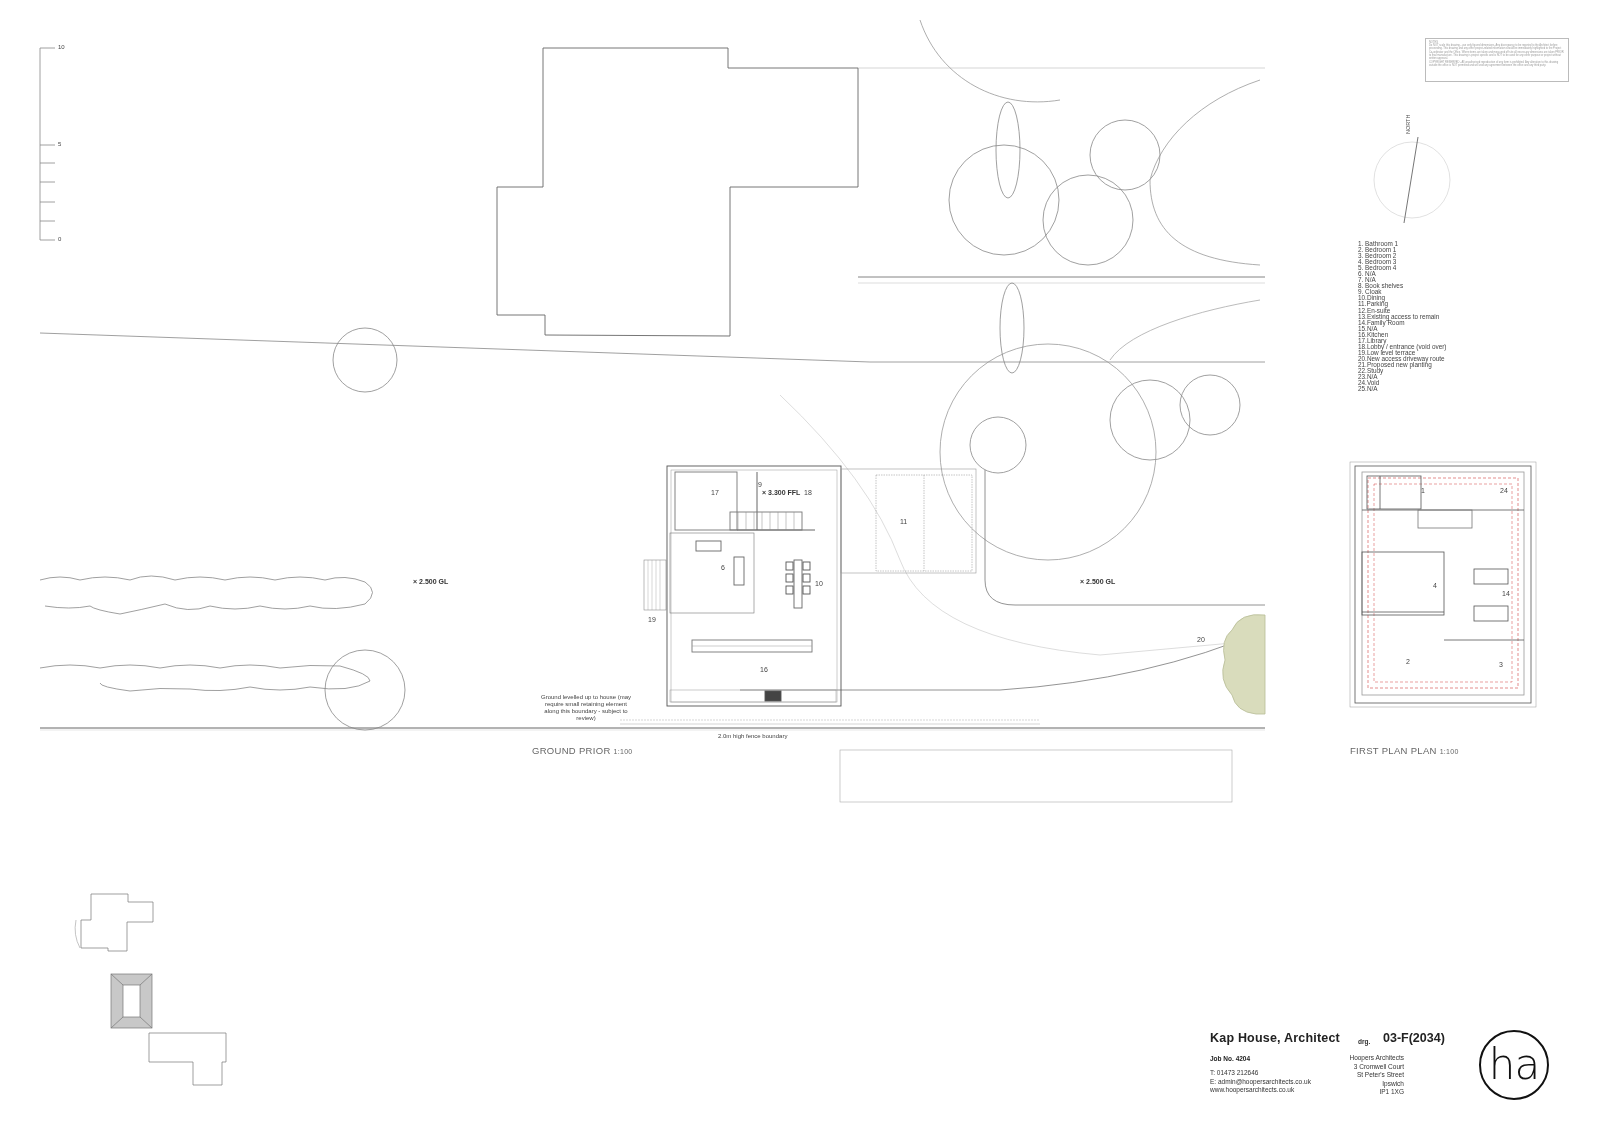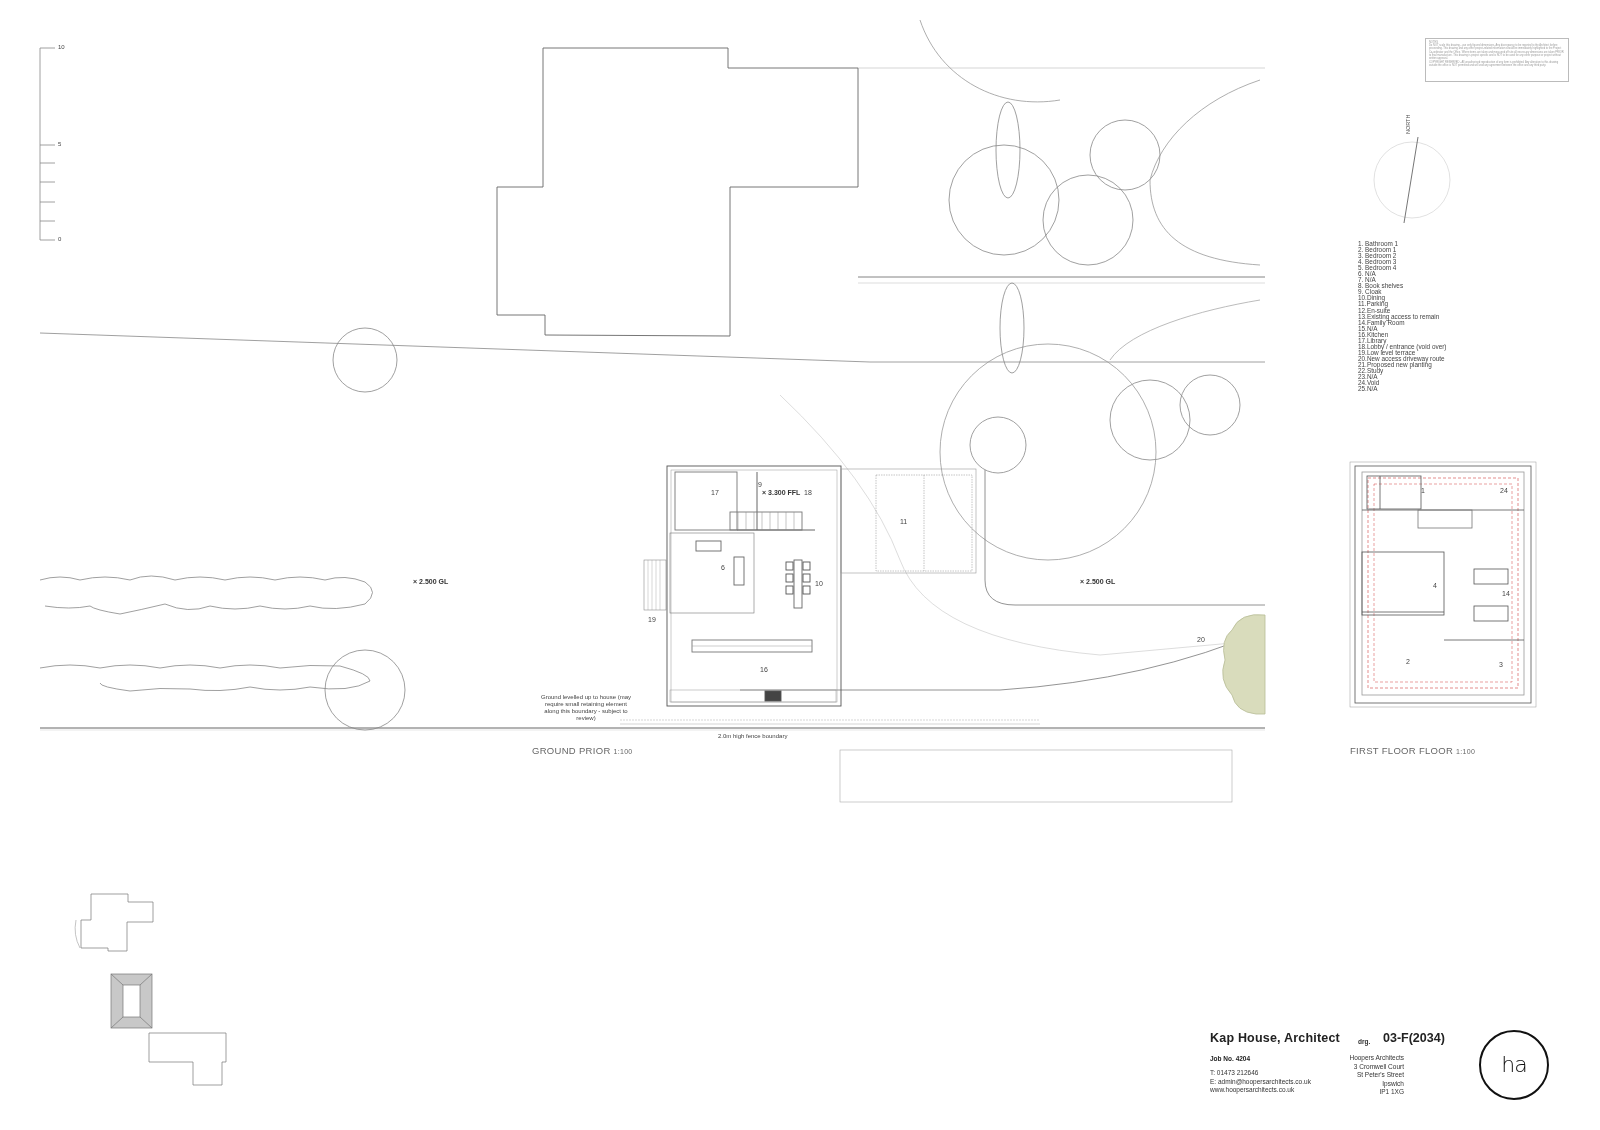--- a/index.html
+++ b/index.html
@@ -13,21 +13,21 @@
   .plan-title span { font-size:7px; }
   .legend { font-size:6.4px; line-height:6.05px; color:#444; }
   .legend div { white-space:nowrap; }
   .notes-box { border:1px solid #bbb; padding:2px 3px; font-size:2.6px; line-height:3.2px; color:#999; overflow:hidden; }
   .tb-title { font-size:12.5px; font-weight:bold; color:#222; letter-spacing:0.2px; }
   .tb-drg { font-size:6.5px; font-weight:bold; color:#333; }
   .tb-num { font-size:12.5px; font-weight:bold; color:#222; }
   .tb-job { font-size:6.5px; font-weight:bold; color:#222; }
   .tb-contact { font-size:6.5px; line-height:8.6px; color:#333; }
   .tb-addr { font-size:6.5px; line-height:8.6px; color:#333; text-align:right; }
-  .logo { width:66px; height:66px; border:2px solid #111; border-radius:50%; display:flex; align-items:center; justify-content:center; font-size:22px; color:#111; font-family:"DejaVu Sans", sans-serif; font-weight:300; letter-spacing:-1px; line-height:1; }
+  .logo { width:66px; height:66px; border:2px solid #111; border-radius:50%; display:flex; align-items:center; justify-content:center; font-size:42px; color:#111; font-family:"DejaVu Sans", sans-serif; font-weight:300; letter-spacing:-1px; line-height:1; }
   .north-lbl { font-size:5.5px; color:#555; transform:rotate(-90deg); transform-origin:left top; }
 </style>
 </head>
 <body>
 
 <div id="sheet">
 
   <svg class="abs" style="left:0;top:0" width="1600" height="1130" viewBox="0 0 1600 1130">
     <defs>
       <g id="treeBlob">
@@ -190,21 +190,21 @@
 
   <div class="abs plan-title" style="left:532px;top:745px"><span style="font-size:9.5px">GROUND PRIOR</span> <span>1:100</span></div>
 
   <div class="abs small" style="left:1421px;top:487px">1</div>
   <div class="abs small" style="left:1500px;top:487px">24</div>
   <div class="abs small" style="left:1433px;top:582px">4</div>
   <div class="abs small" style="left:1502px;top:590px">14</div>
   <div class="abs small" style="left:1406px;top:658px">2</div>
   <div class="abs small" style="left:1499px;top:661px">3</div>
 
-  <div class="abs plan-title" style="left:1350px;top:745px"><span style="font-size:9.5px">FIRST FLOOR FLOOR</span> <span>1:100</span></div>
+  <div class="abs plan-title" style="left:1350px;top:745px"><span style="font-size:9.5px">FIRST PLAN PLAN</span> <span>1:100</span></div>
 
   <div class="abs north-lbl" style="left:1405px;top:134px">NORTH</div>
 
   <div class="abs notes-box" style="left:1425px;top:38px;width:136px;height:38px">
     <div>NOTES</div>
     <div>Do NOT scale this drawing - use only figured dimensions. Any discrepancy to be reported to the Architect before proceeding. This drawing and any other project-related information should be immediately highlighted to the Project Co-ordinator and the Office. Where items are taken and measured off site all necessary dimensions are taken PRIOR to final manufacture. This drawing is project specific and is NOT to be used for any other purpose or project without written approval.</div>
     <div style="margin-top:1px">COPYRIGHT RESERVED - All unauthorised reproduction of any form is prohibited. Any alteration to this drawing outside the office is NOT permitted and will void any agreement between the office and any third party.</div>
   </div>
 
   <div class="abs legend" style="left:1358px;top:241px">

